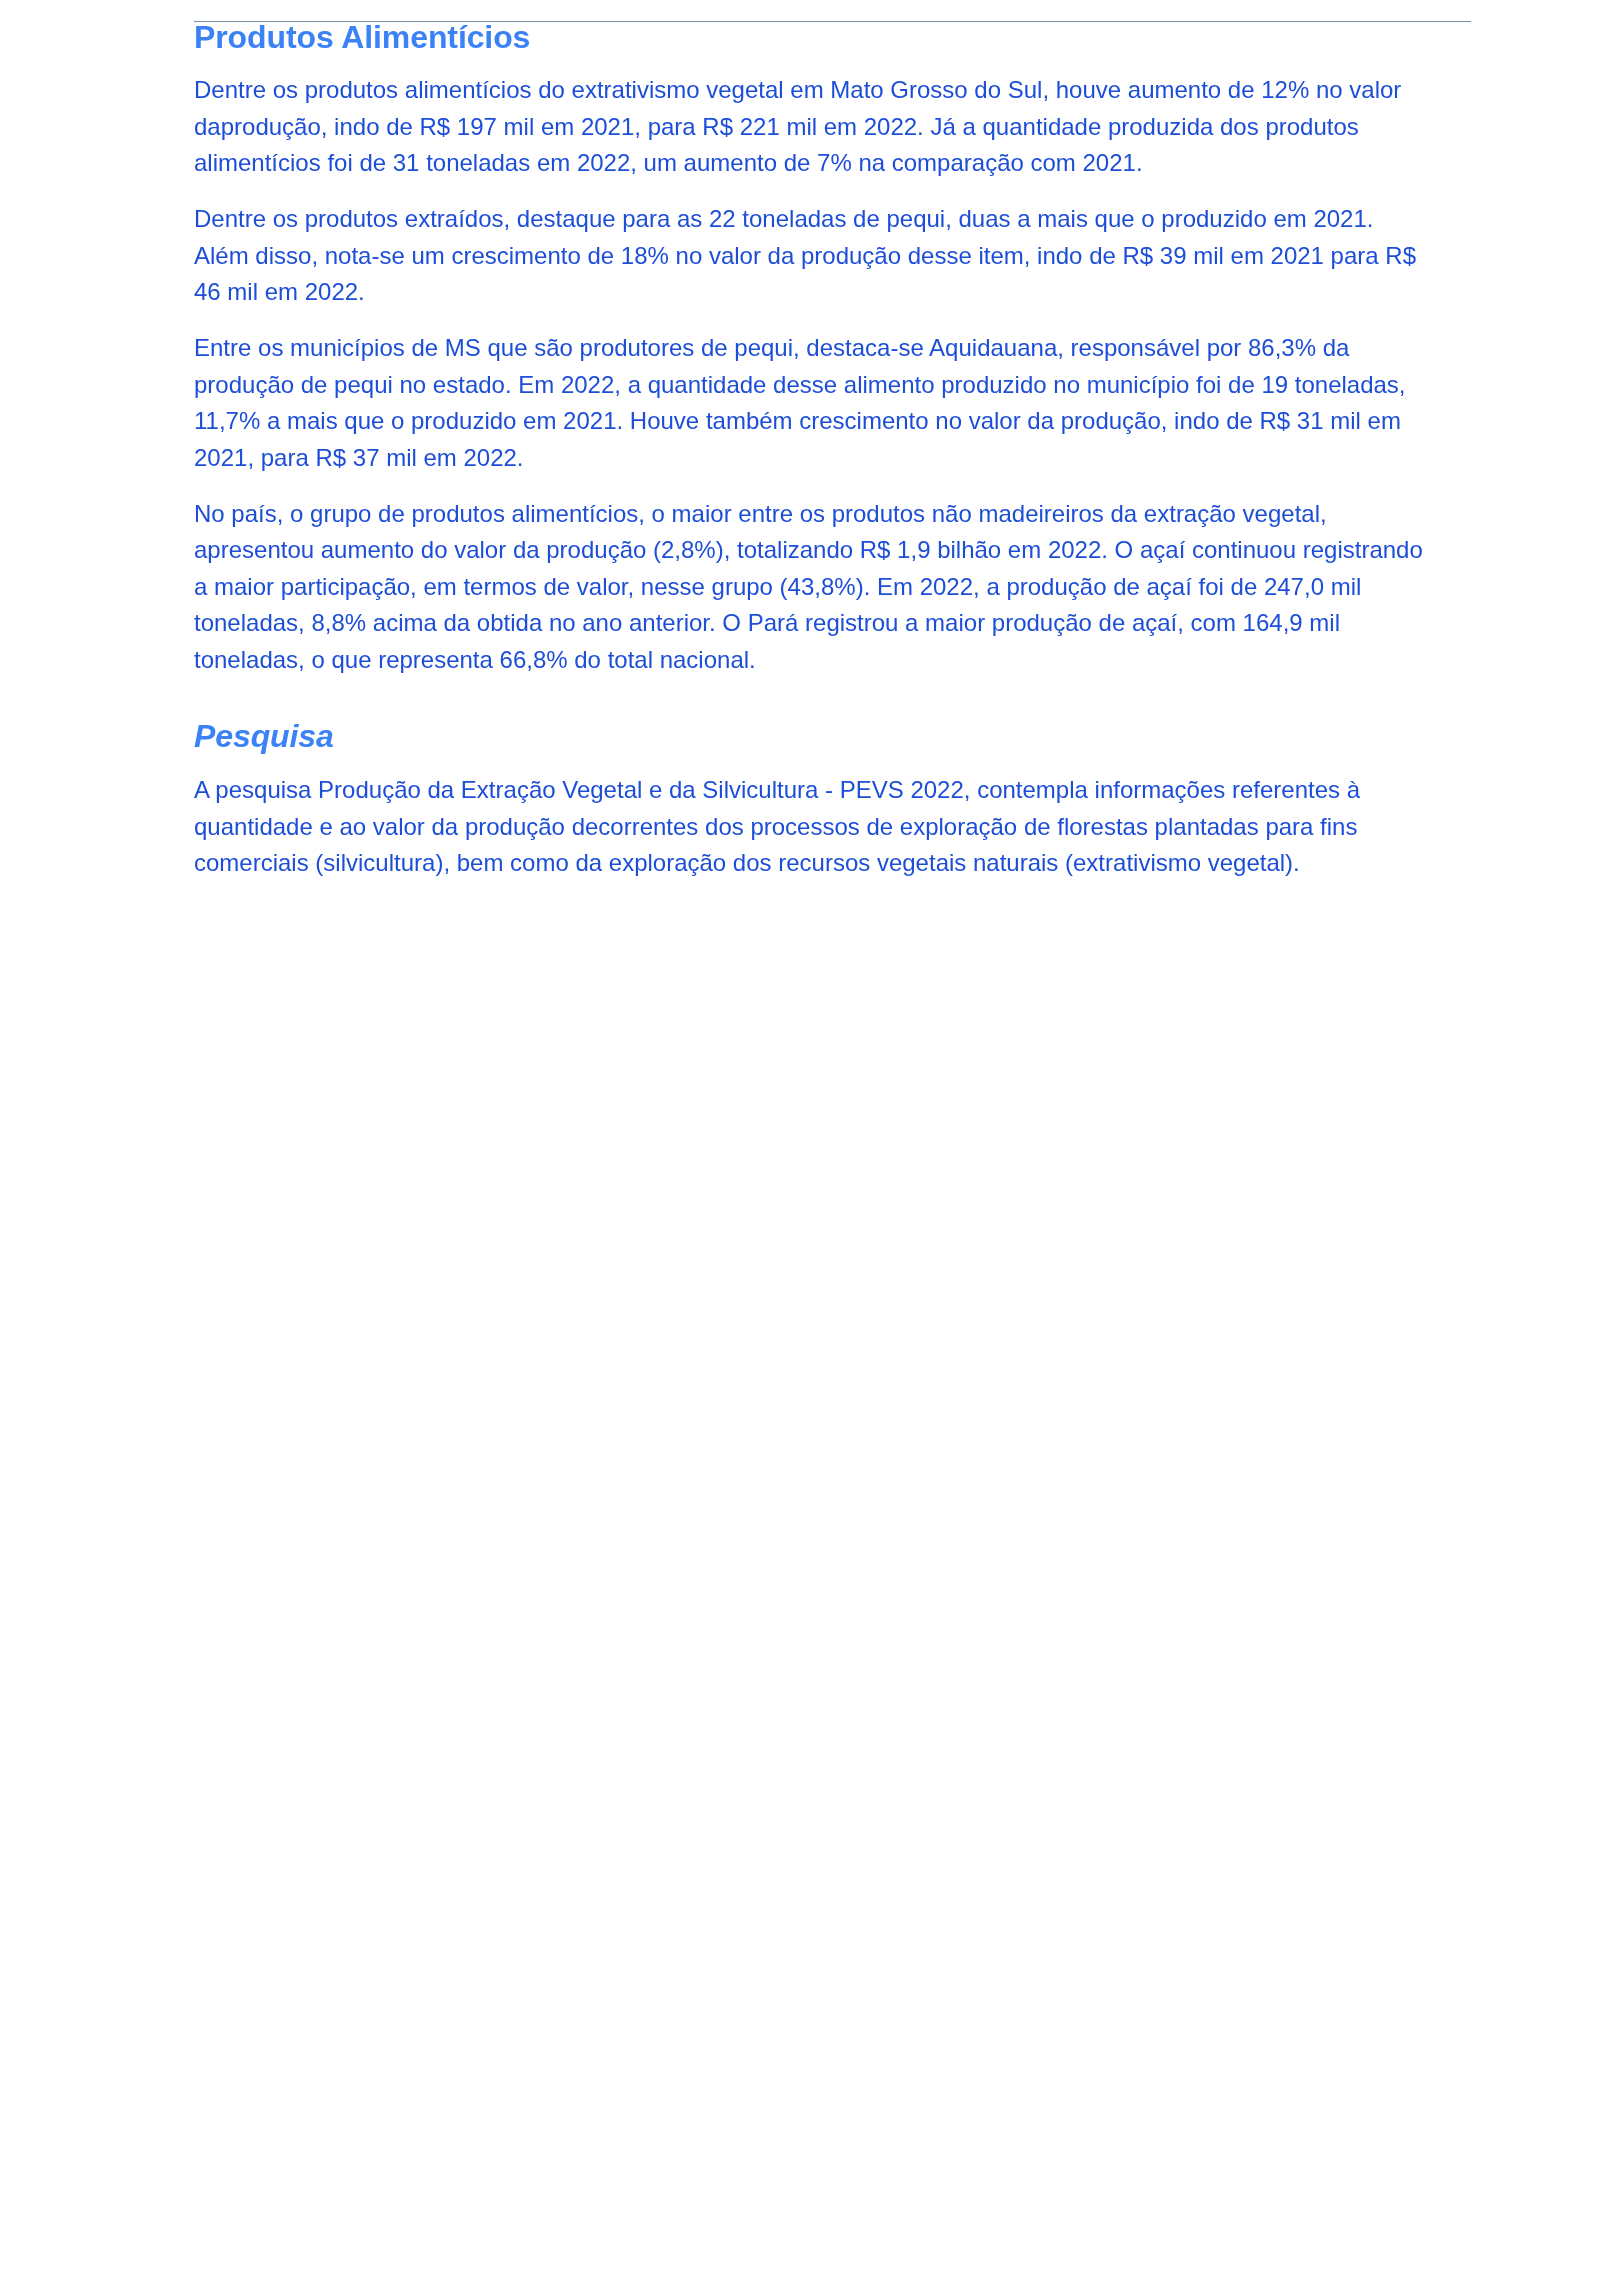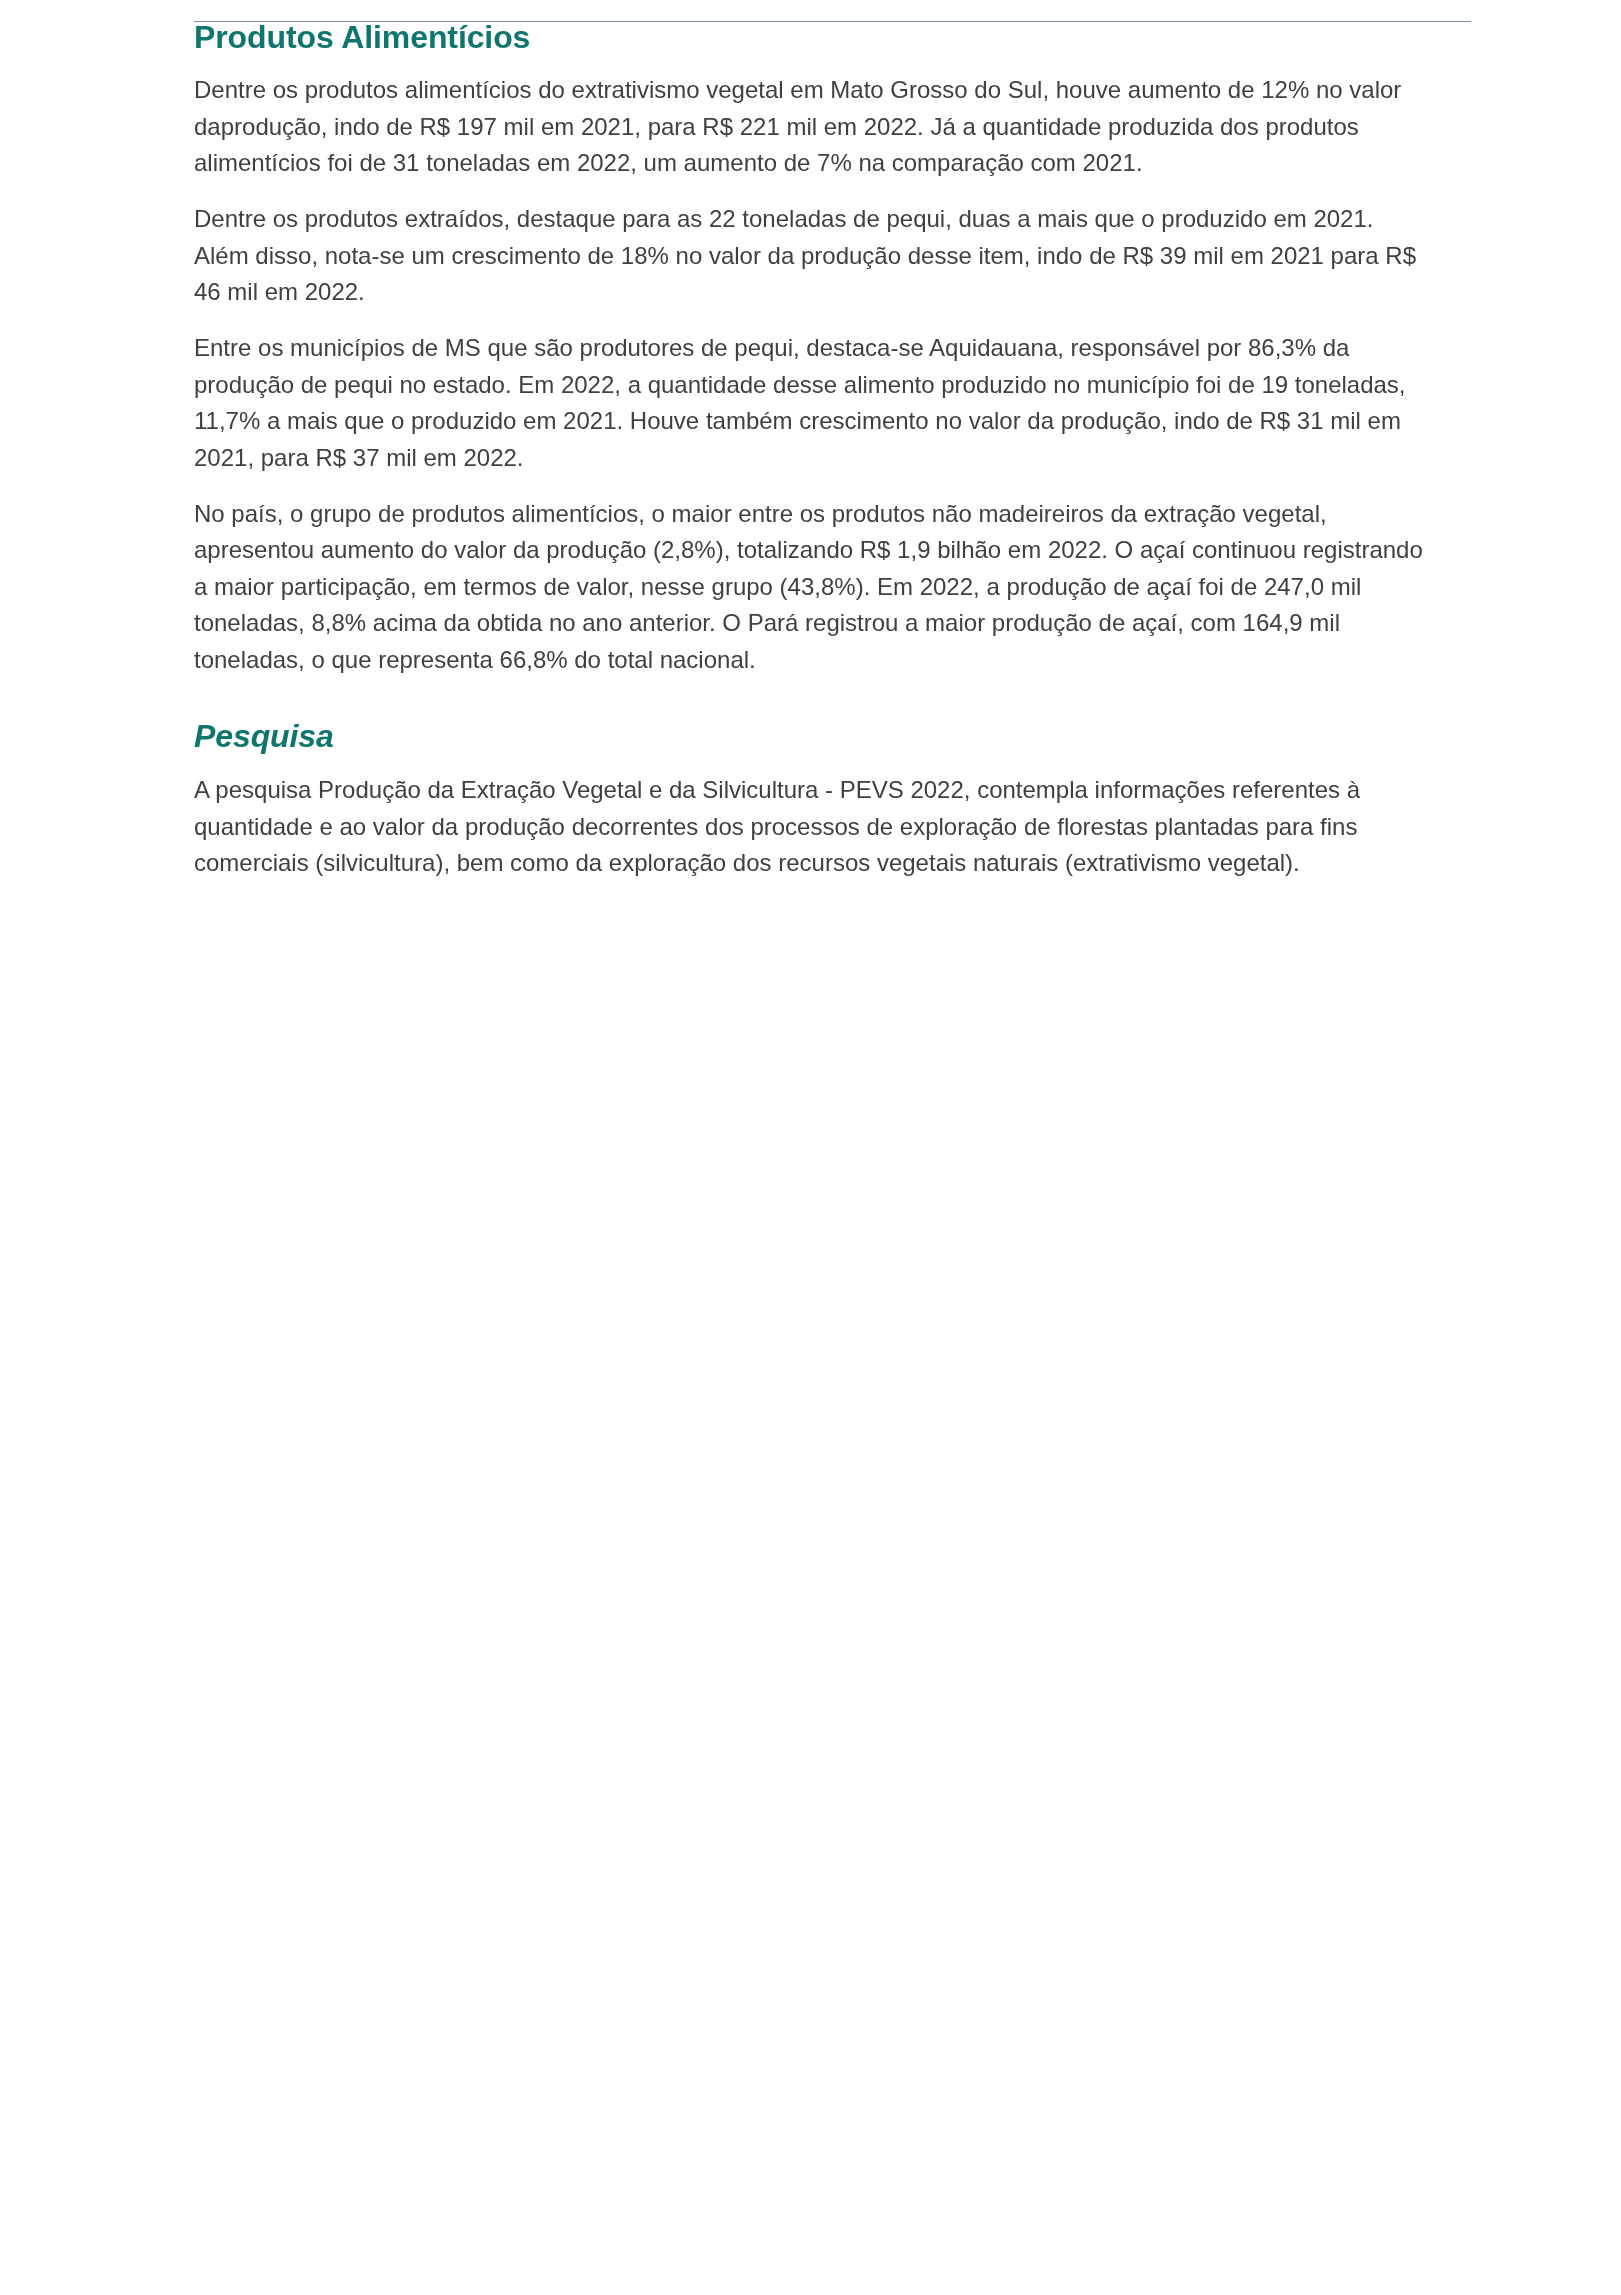--- a/index.html
+++ b/index.html
@@ -33,32 +33,32 @@
   .content {
     position: absolute;
     left: 194px;
     top: 19.6px;
     width: 1256px;
   }
   h2.section-title {
     font-size: 32px;
     line-height: 1.12;
     font-weight: bold;
-    color: #0f766e;
+    color: #3b82f6;
     margin: 0 0 17px 0;
     letter-spacing: -0.1px;
   }
   h2.section-title.second {
     margin-top: 41px;
     font-style: italic;
   }
   p.para {
     font-size: 24px;
     line-height: 1.52;
-    color: #404040;
+    color: #1d4ed8;
     margin: 0 0 19.6px 0;
     text-align: left;
     max-width: 1236px;
   }
   p.para:last-child {
     margin-bottom: 16px;
   }
 </style>
 </head>
 <body>

